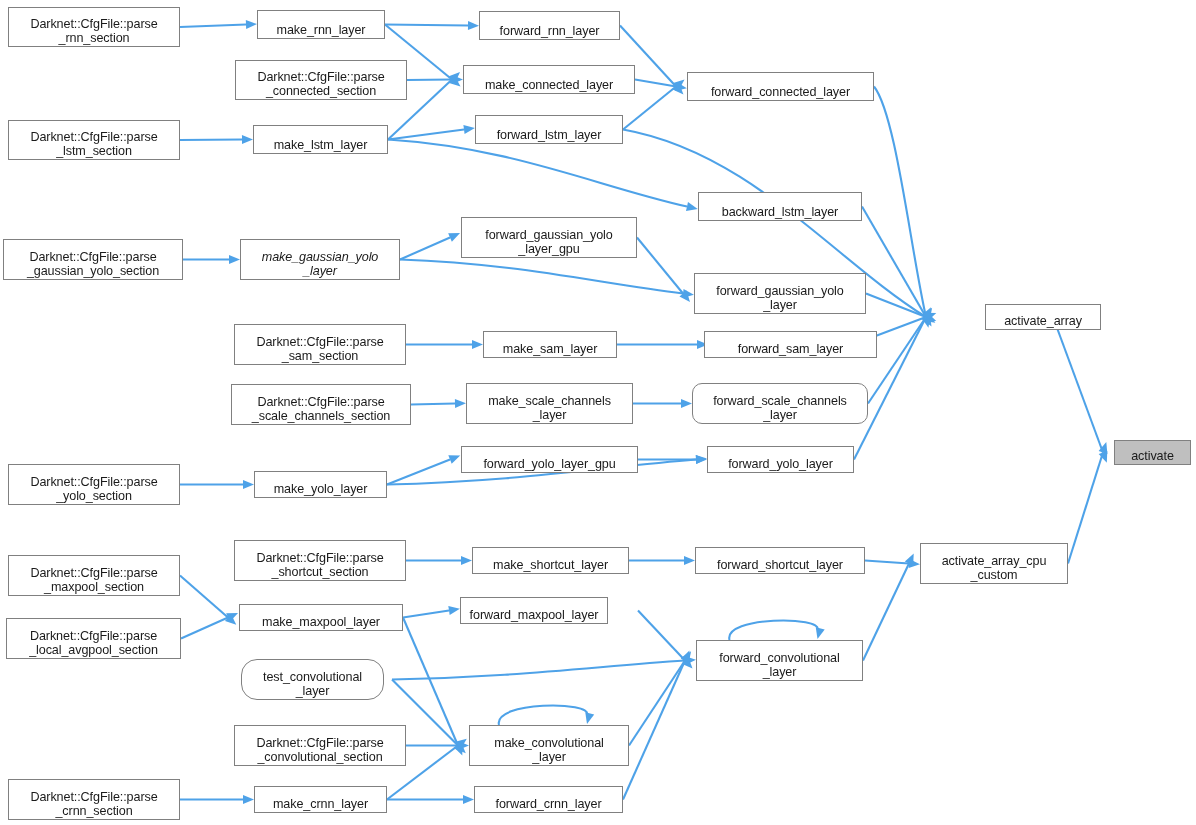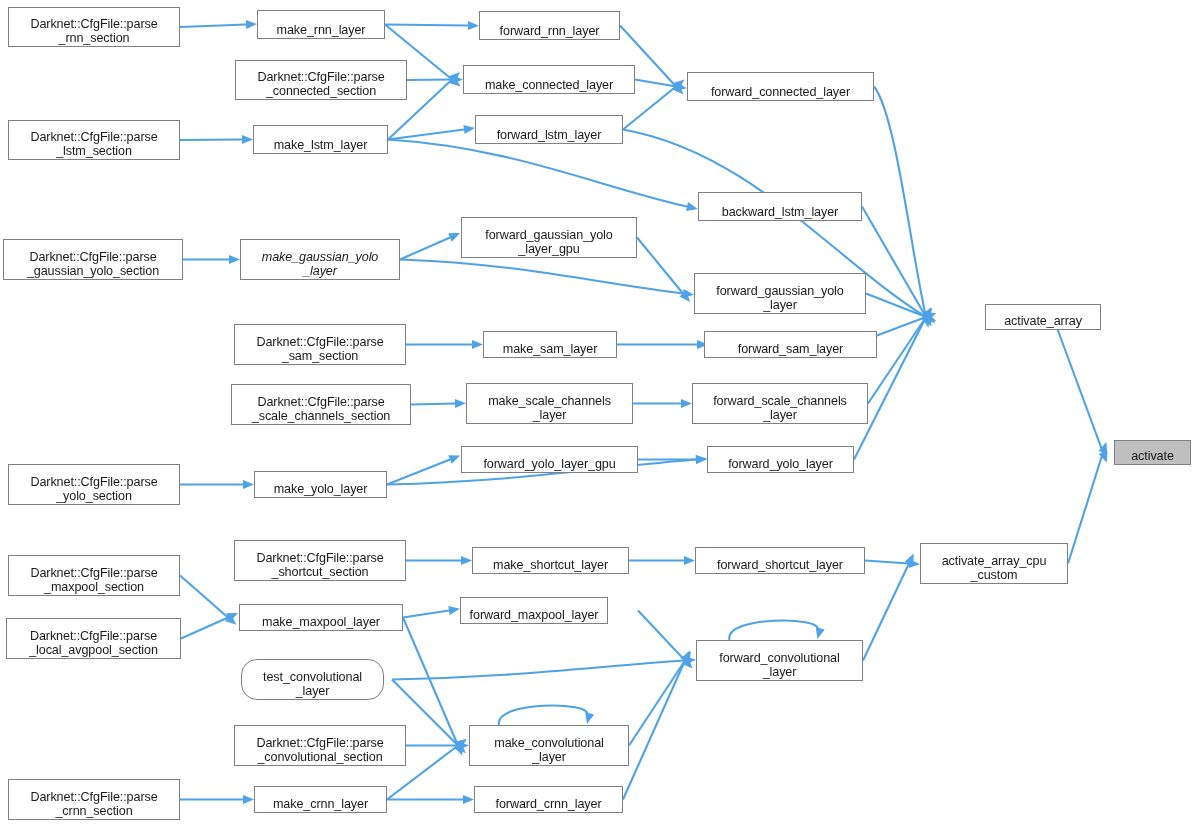--- a/index.html
+++ b/index.html
@@ -189,21 +189,21 @@
 _layer</span></div>
       <div class="node-box" style="left: 937px; top: 304px; width: 116px; height: 26px; margin-left: 48px;"><span class="node-label">activate_array</span></div>
       <div class="node-box" style="left: 234px; top: 324px; width: 172px; height: 41px;"><span class="node-label">Darknet::CfgFile::parse
 _sam_section</span></div>
       <div class="node-box" style="left: 483px; top: 331px; width: 134px; height: 27px;"><span class="node-label">make_sam_layer</span></div>
       <div class="node-box" style="left: 704px; top: 331px; width: 173px; height: 27px;"><span class="node-label">forward_sam_layer</span></div>
       <div class="node-box" style="left: 231px; top: 384px; width: 180px; height: 41px;"><span class="node-label">Darknet::CfgFile::parse
 _scale_channels_section</span></div>
       <div class="node-box" style="left: 466px; top: 383px; width: 167px; height: 41px;"><span class="node-label">make_scale_channels
 _layer</span></div>
-      <div class="node-box" style="left: 692px; top: 383px; width: 176px; height: 41px;"><span class="node-label">forward_scale_channels
+      <div class="node-box" style="left: 692px; top: 383px; width: 176px; height: 41px; border-radius: 10px;"><span class="node-label">forward_scale_channels
 _layer</span></div>
       <div class="node-box" style="left: 461px; top: 446px; width: 177px; height: 27px;"><span class="node-label">forward_yolo_layer_gpu</span></div>
       <div class="node-box" style="left: 707px; top: 446px; width: 147px; height: 27px;"><span class="node-label">forward_yolo_layer</span></div>
       <div class="node-box highlight" style="left: 1114px; top: 440px; width: 77px; height: 25px;"><span class="node-label">activate</span></div>
       <div class="node-box" style="left: 8px; top: 464px; width: 172px; height: 41px;"><span class="node-label">Darknet::CfgFile::parse
 _yolo_section</span></div>
       <div class="node-box" style="left: 254px; top: 471px; width: 133px; height: 27px;"><span class="node-label">make_yolo_layer</span></div>
       <div class="node-box" style="left: 8px; top: 555px; width: 172px; height: 41px;"><span class="node-label">Darknet::CfgFile::parse
 _maxpool_section</span></div>
       <div class="node-box" style="left: 234px; top: 540px; width: 172px; height: 41px;"><span class="node-label">Darknet::CfgFile::parse

